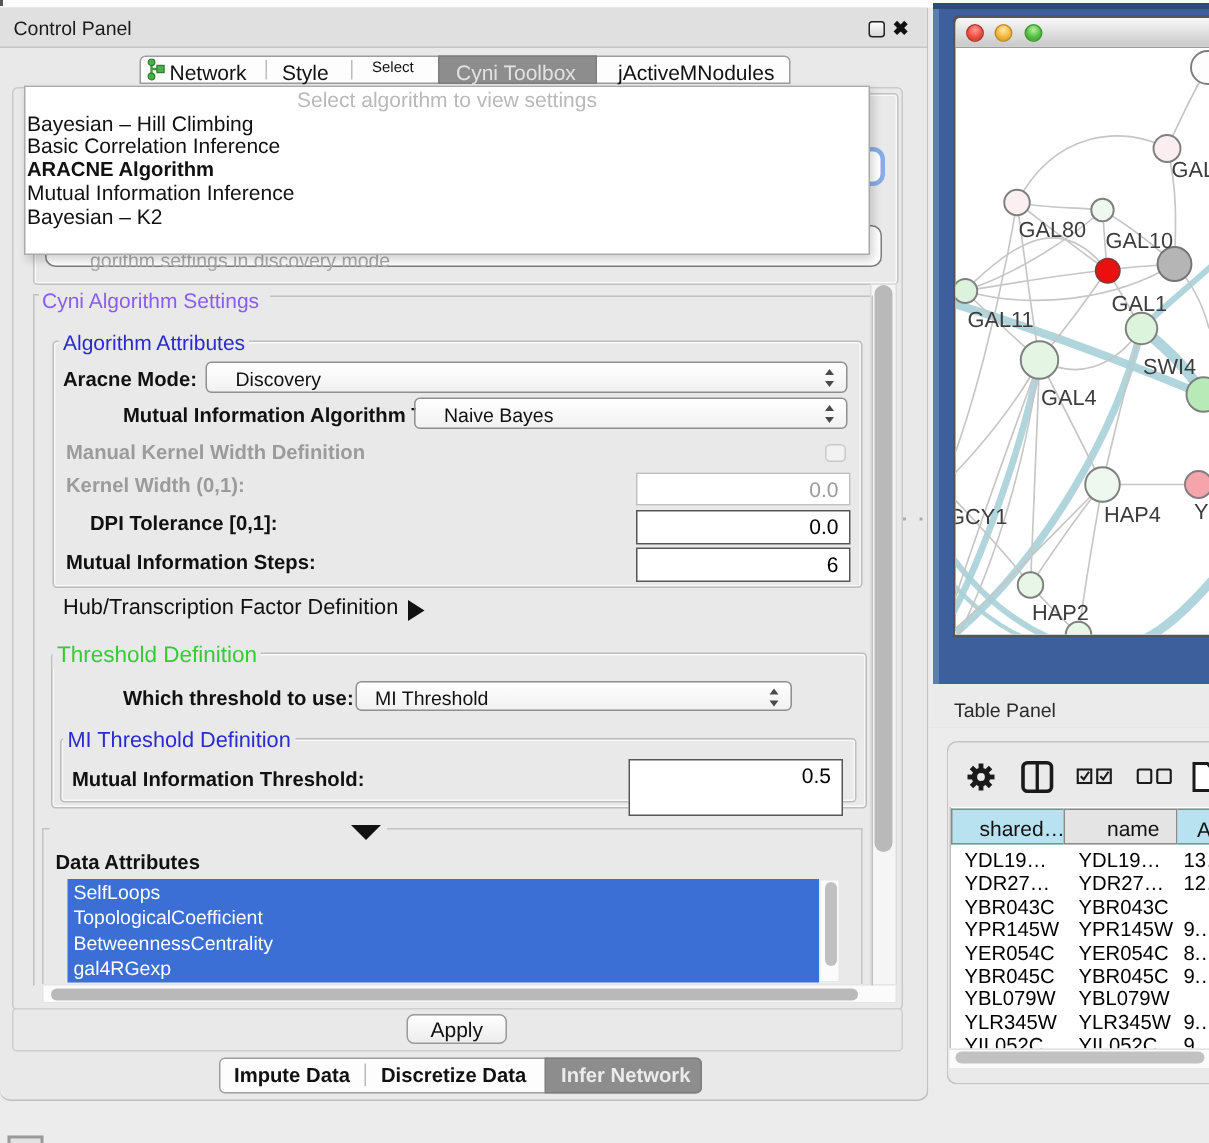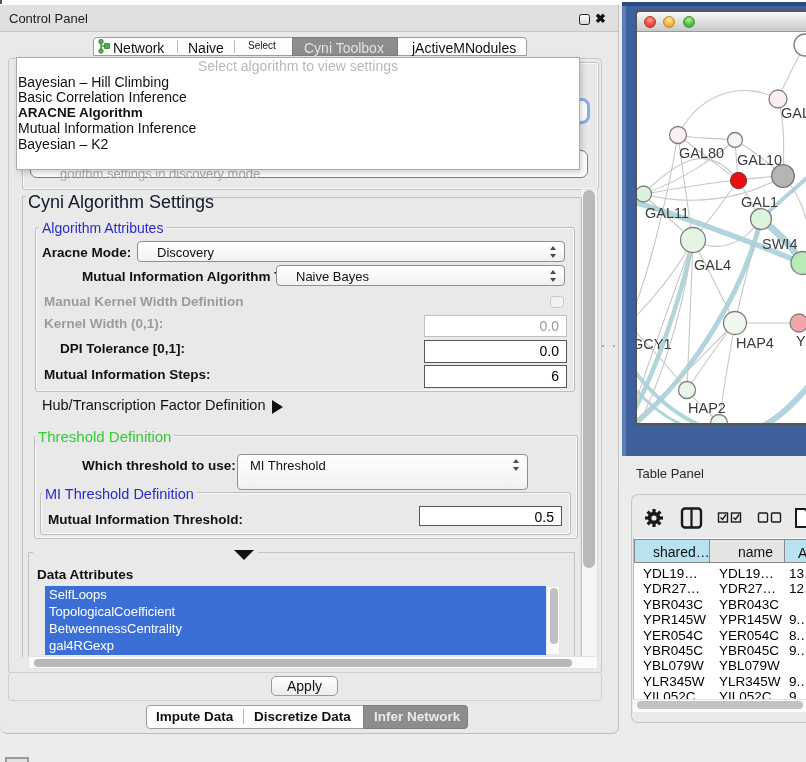--- a/index.html
+++ b/index.html
@@ -41,21 +41,21 @@
 <div class="lbl" style="left:60px;top:166px;color:#ababab;">gorithm settings in discovery mode</div>
 
 <div class="abs" style="left:580px;top:189px;width:18px;height:480px;background:#f5f5f5;border:1px solid #dcdcdc;box-sizing:border-box;"></div>
 <div class="abs" style="left:583px;top:190px;width:12px;height:378px;background:#b9b9b9;border-radius:6px;"></div>
 <div class="abs" style="left:28px;top:656px;width:570px;height:13px;background:#fbfbfb;border:1px solid #e4e4e4;box-sizing:border-box;"></div>
 <div class="abs" style="left:34px;top:659px;width:538px;height:8px;background:#b9b9b9;border-radius:4px;"></div>
 
 <div class="abs" style="left:22px;top:197px;width:558px;height:460px;border:1px solid #c0c0c0;border-top:none;border-bottom:none;"></div>
 <div class="abs" style="left:22px;top:196px;width:4px;height:1px;background:#c0c0c0;"></div>
 <div class="abs" style="left:180px;top:197px;width:400px;height:1px;background:#c0c0c0;"></div>
-<div class="lbl" style="left:28px;top:192px;color:#0f172a;font-size:18px;">Cyni Algorithm Settings</div>
+<div class="lbl" style="left:28px;top:192px;color:#8b5cf6;font-size:14px;">Cyni Algorithm Settings</div>
 
 <div class="etch" style="left:35px;top:227px;width:538px;height:163px;"></div>
 <div class="grouplbl" style="left:39px;top:220px;color:#2a2ad0;font-size:14px;">Algorithm Attributes</div>
 
 <div class="lbl bold" style="left:42px;top:245px;">Aracne Mode:</div>
 <div class="combo" style="left:137px;top:241px;width:428px;height:21px;">
       <span class="ctext">Discovery</span>
       <span class="spin"></span>
     </div>
 
@@ -77,29 +77,29 @@
 <div class="lbl bold" style="left:44px;top:367px;">Mutual Information Steps:</div>
 <div class="field" style="left:424px;top:365px;width:143px;height:23px;border:1.5px solid #565656;color:#000;line-height:20px;">6</div>
 
 <div class="lbl" style="left:42px;top:397px;font-size:14.5px;">Hub/Transcription Factor Definition</div>
 <div class="abs" style="left:272px;top:400px;width:0;height:0;border-top:7px solid transparent;border-bottom:7px solid transparent;border-left:11px solid #111;"></div>
 
 <div class="etch" style="left:34px;top:435px;width:542px;height:102px;"></div>
 <div class="grouplbl" style="left:35px;top:428px;color:#35cb35;font-size:15px;">Threshold Definition</div>
 
 <div class="lbl bold" style="left:82px;top:458px;">Which threshold to use:</div>
-<div class="combo" style="left:237px;top:454px;width:291px;height:36px;">
+<div class="combo" style="left:237px;top:454px;width:291px;height:20px;">
       <span class="ctext" style="left:12px;">MI Threshold</span>
       <span class="spin"></span>
     </div>
 
 <div class="etch" style="left:40px;top:492px;width:529px;height:41px;"></div>
 <div class="grouplbl" style="left:42px;top:486px;color:#2a2ad0;font-size:14.5px;">MI Threshold Definition</div>
 <div class="lbl bold" style="left:48px;top:512px;">Mutual Information Threshold:</div>
-<div class="field" style="left:419px;top:506px;width:143px;height:20px;border:1.5px solid #565656;color:#000;line-height:20px;">0.5</div>
+<div class="field" style="left:419px;top:506px;width:143px;height:38px;border:1.5px solid #565656;color:#000;line-height:20px;">0.5</div>
 
 <div class="abs" style="left:28px;top:552px;width:1px;height:104px;background:#c3c3c3;"></div>
     <div class="abs" style="left:574px;top:552px;width:1px;height:104px;background:#c3c3c3;"></div>
     <div class="abs" style="left:28px;top:552px;width:5px;height:1px;background:#c3c3c3;"></div>
     <div class="abs" style="left:258px;top:552px;width:317px;height:1px;background:#c3c3c3;"></div>
 <div class="abs" style="left:234px;top:550px;width:0;height:0;border-left:10px solid transparent;border-right:10px solid transparent;border-top:10px solid #111;"></div>
 <div class="lbl bold" style="left:37px;top:567px;">Data Attributes</div>
 
 <div class="abs" style="left:45px;top:586px;width:501px;height:69px;background:#3b6fd6;"></div>
 <div class="lbl" style="left:49px;top:587px;color:#fff;">SelfLoops</div>
@@ -125,21 +125,21 @@
 <div class="abs" style="left:292px;top:37px;width:106px;height:19px;background:#8d8d8d;border:1px solid #7e7e7e;box-sizing:border-box;"></div>
 <div class="abs" style="left:177px;top:40px;width:1px;height:13px;background:#bdbdbd;"></div>
 <div class="abs" style="left:234px;top:40px;width:1px;height:13px;background:#bdbdbd;"></div>
 <svg class="abs" style="left:98px;top:39px;" width="14" height="15" viewBox="0 0 14 15">
 <path d="M3 3 L3 11 M3 7 L9 7" stroke="#3c9e3c" stroke-width="1.6" fill="none"></path>
 <circle cx="3" cy="2.5" r="2.2" fill="#49b049" stroke="#2e7d2e" stroke-width="0.8"></circle>
 <rect x="6.6" y="4.6" width="4.8" height="4.8" fill="#49b049" stroke="#2e7d2e" stroke-width="0.8"></rect>
 <circle cx="3" cy="12" r="2.2" fill="#49b049" stroke="#2e7d2e" stroke-width="0.8"></circle>
 </svg>
 <div class="lbl" style="left:113px;top:40px;font-size:14px;">Network</div>
-<div class="lbl" style="left:188px;top:40px;font-size:14px;">Naive</div>
+<div class="lbl" style="left:188px;top:40px;font-size:14px;">Style</div>
 <div class="lbl" style="left:248px;top:40px;font-size:10px;">Select</div>
 <div class="lbl" style="left:304px;top:40px;color:#e2e2e2;font-size:14px;">Cyni Toolbox</div>
 <div class="lbl" style="left:412px;top:40px;font-size:14px;">jActiveMNodules</div>
 
 <div class="abs" style="left:16px;top:57px;width:564px;height:113px;background:#fff;border:1px solid #ababab;box-sizing:border-box;box-shadow:2px 3px 6px rgba(0,0,0,.18);"></div>
 <div class="lbl" style="left:16px;top:58px;width:564px;text-align:center;color:#b9b9b9;font-size:14px;">Select algorithm to view settings</div>
 <div class="lbl" style="left:18px;top:73.5px;font-size:14px;">Bayesian – Hill Climbing</div>
 <div class="lbl" style="left:18px;top:89px;font-size:14px;">Basic Correlation Inference</div>
 <div class="lbl bold" style="left:18px;top:104.5px;font-size:13.5px;">ARACNE Algorithm</div>
 <div class="lbl" style="left:18px;top:120px;font-size:14px;">Mutual Information Inference</div>

